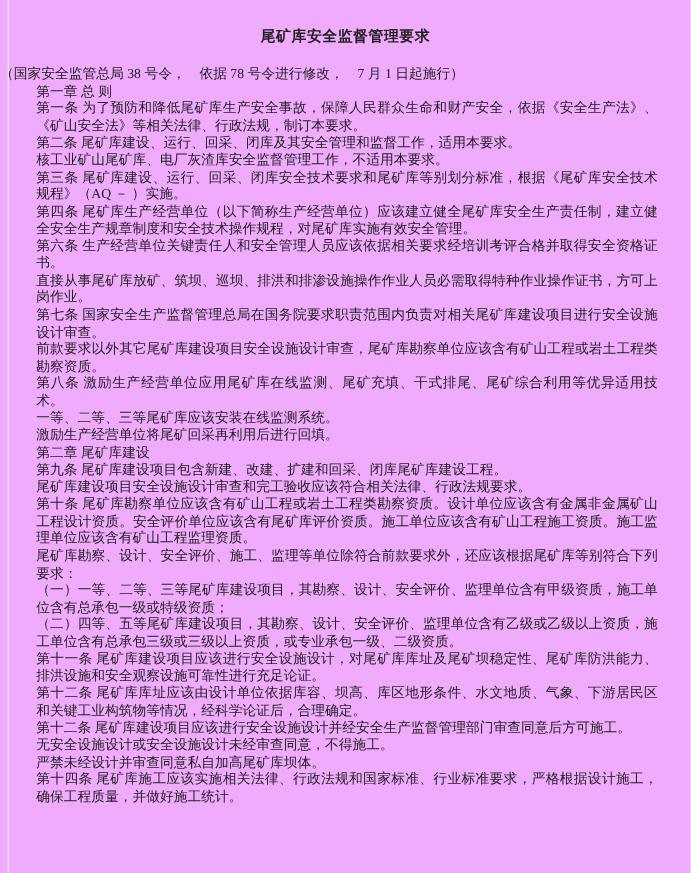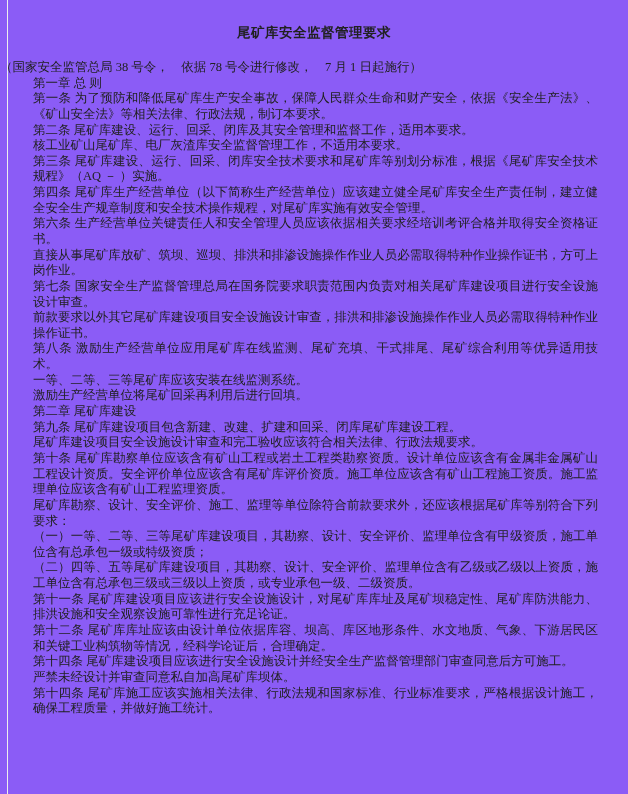--- a/index.html
+++ b/index.html
@@ -11,21 +11,21 @@
     width: 628px;
     height: 794px;
     font-family: "Liberation Serif", "DejaVu Serif", serif;
     color: #212121;
     -webkit-font-smoothing: antialiased;
   }
   .page {
     position: relative;
     width: 628px;
     height: 794px;
-    background: #8b5cf6;
+    background: #f0abfc;
     overflow: hidden;
   }
   .page-edge-left {
     position: absolute;
     left: 7px;
     top: 0;
     bottom: 0;
     width: 1px;
     background: #ededed;
   }
@@ -68,30 +68,31 @@
   <div class="doc-body">
       <p class="para">第一章 总 则</p>
       <p class="para">第一条 为了预防和降低尾矿库生产安全事故，保障人民群众生命和财产安全，依据《安全生产法》、《矿山安全法》等相关法律、行政法规，制订本要求。</p>
       <p class="para">第二条 尾矿库建设、运行、回采、闭库及其安全管理和监督工作，适用本要求。</p>
       <p class="para">核工业矿山尾矿库、电厂灰渣库安全监督管理工作，不适用本要求。</p>
       <p class="para">第三条 尾矿库建设、运行、回采、闭库安全技术要求和尾矿库等别划分标准，根据《尾矿库安全技术规程》（AQ － ）实施。</p>
       <p class="para">第四条 尾矿库生产经营单位（以下简称生产经营单位）应该建立健全尾矿库安全生产责任制，建立健全安全生产规章制度和安全技术操作规程，对尾矿库实施有效安全管理。</p>
       <p class="para">第六条 生产经营单位关键责任人和安全管理人员应该依据相关要求经培训考评合格并取得安全资格证书。</p>
       <p class="para">直接从事尾矿库放矿、筑坝、巡坝、排洪和排渗设施操作作业人员必需取得特种作业操作证书，方可上岗作业。</p>
       <p class="para">第七条 国家安全生产监督管理总局在国务院要求职责范围内负责对相关尾矿库建设项目进行安全设施设计审查。</p>
-      <p class="para">前款要求以外其它尾矿库建设项目安全设施设计审查，排洪和排渗设施操作作业人员必需取得特种作业操作证书。</p>
+      <p class="para">前款要求以外其它尾矿库建设项目安全设施设计审查，尾矿库勘察单位应该含有矿山工程或岩土工程类勘察资质。</p>
       <p class="para">第八条 激励生产经营单位应用尾矿库在线监测、尾矿充填、干式排尾、尾矿综合利用等优异适用技术。</p>
       <p class="para">一等、二等、三等尾矿库应该安装在线监测系统。</p>
       <p class="para">激励生产经营单位将尾矿回采再利用后进行回填。</p>
       <p class="para">第二章 尾矿库建设</p>
       <p class="para">第九条 尾矿库建设项目包含新建、改建、扩建和回采、闭库尾矿库建设工程。</p>
       <p class="para">尾矿库建设项目安全设施设计审查和完工验收应该符合相关法律、行政法规要求。</p>
       <p class="para">第十条 尾矿库勘察单位应该含有矿山工程或岩土工程类勘察资质。设计单位应该含有金属非金属矿山工程设计资质。安全评价单位应该含有尾矿库评价资质。施工单位应该含有矿山工程施工资质。施工监理单位应该含有矿山工程监理资质。</p>
       <p class="para">尾矿库勘察、设计、安全评价、施工、监理等单位除符合前款要求外，还应该根据尾矿库等别符合下列要求：</p>
       <p class="para">（一）一等、二等、三等尾矿库建设项目，其勘察、设计、安全评价、监理单位含有甲级资质，施工单位含有总承包一级或特级资质；</p>
       <p class="para">（二）四等、五等尾矿库建设项目，其勘察、设计、安全评价、监理单位含有乙级或乙级以上资质，施工单位含有总承包三级或三级以上资质，或专业承包一级、二级资质。</p>
       <p class="para">第十一条 尾矿库建设项目应该进行安全设施设计，对尾矿库库址及尾矿坝稳定性、尾矿库防洪能力、排洪设施和安全观察设施可靠性进行充足论证。</p>
       <p class="para">第十二条 尾矿库库址应该由设计单位依据库容、坝高、库区地形条件、水文地质、气象、下游居民区和关键工业构筑物等情况，经科学论证后，合理确定。</p>
-      <p class="para">第十四条 尾矿库建设项目应该进行安全设施设计并经安全生产监督管理部门审查同意后方可施工。</p>
+      <p class="para">第十二条 尾矿库建设项目应该进行安全设施设计并经安全生产监督管理部门审查同意后方可施工。</p>
+      <p class="para">无安全设施设计或安全设施设计未经审查同意，不得施工。</p>
       <p class="para">严禁未经设计并审查同意私自加高尾矿库坝体。</p>
       <p class="para">第十四条 尾矿库施工应该实施相关法律、行政法规和国家标准、行业标准要求，严格根据设计施工，确保工程质量，并做好施工统计。</p>
     </div>
 </div>
 
 </body></html>

